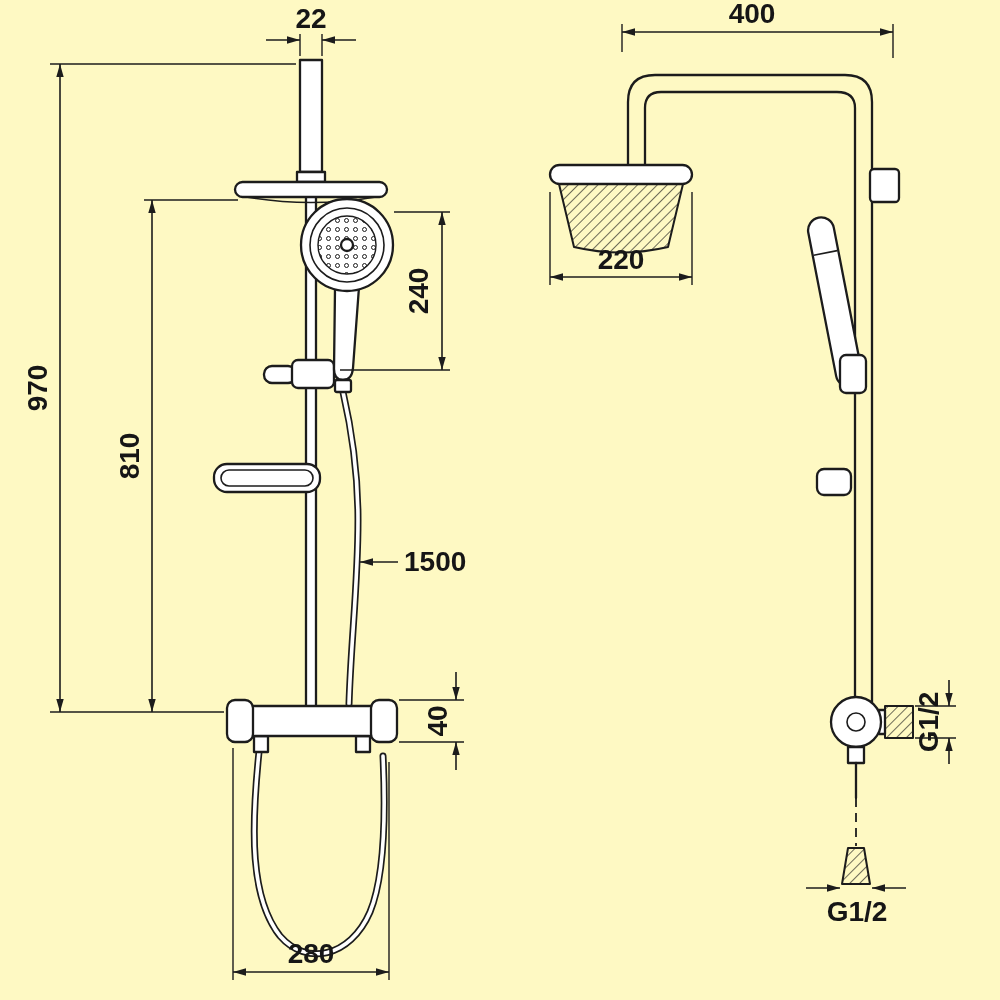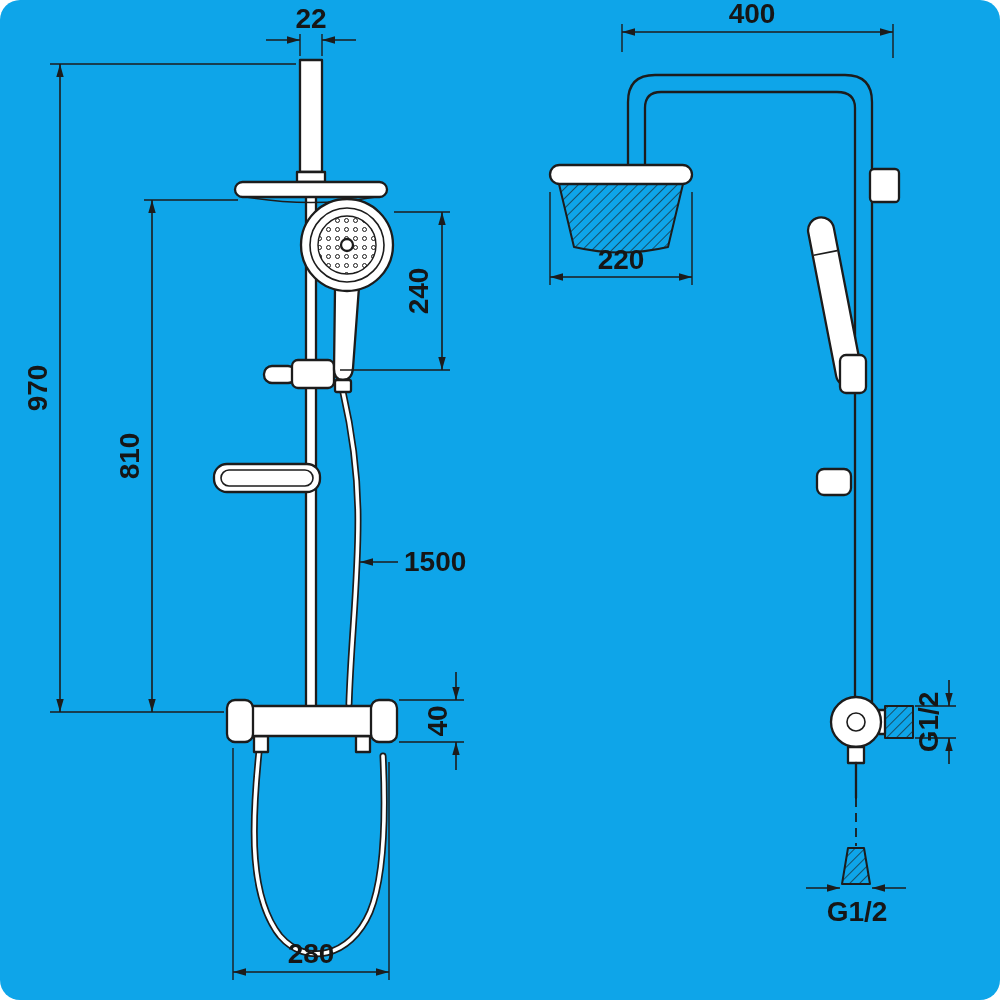--- a/index.html
+++ b/index.html
@@ -1,16 +1,16 @@
 <!DOCTYPE html>
 <html><head>
 <meta charset="utf-8">
 <style>
   html,body{margin:0;padding:0;background:#ffffff;}
-  .stage{position:relative;width:1000px;height:1000px;background:#0ea5e9;overflow:hidden;border-radius:20px;}
+  .stage{position:relative;width:1000px;height:1000px;background:#fef9c3;overflow:hidden;}
   svg{display:block;}
   .out{stroke:#1c1c1c;stroke-width:2.3;fill:none;stroke-linejoin:round;stroke-linecap:round;}
   .fillw{stroke:#1c1c1c;stroke-width:2.3;fill:#ffffff;stroke-linejoin:round;}
   .thin{stroke:#1c1c1c;stroke-width:1.6;fill:none;}
   .dim{stroke:#1c1c1c;stroke-width:1.6;fill:none;}
   .ext{stroke:#1c1c1c;stroke-width:1.4;fill:none;}
   .hatchfill{stroke:#1c1c1c;stroke-width:2;fill:url(#hatch);stroke-linejoin:round;}
   .hoseO{stroke:#1c1c1c;stroke-width:7;fill:none;stroke-linecap:round;}
   .hoseI{stroke:#ffffff;stroke-width:3.6;fill:none;stroke-linecap:round;}
   .dash{stroke:#1c1c1c;stroke-width:1.8;fill:none;stroke-dasharray:9 6;}

